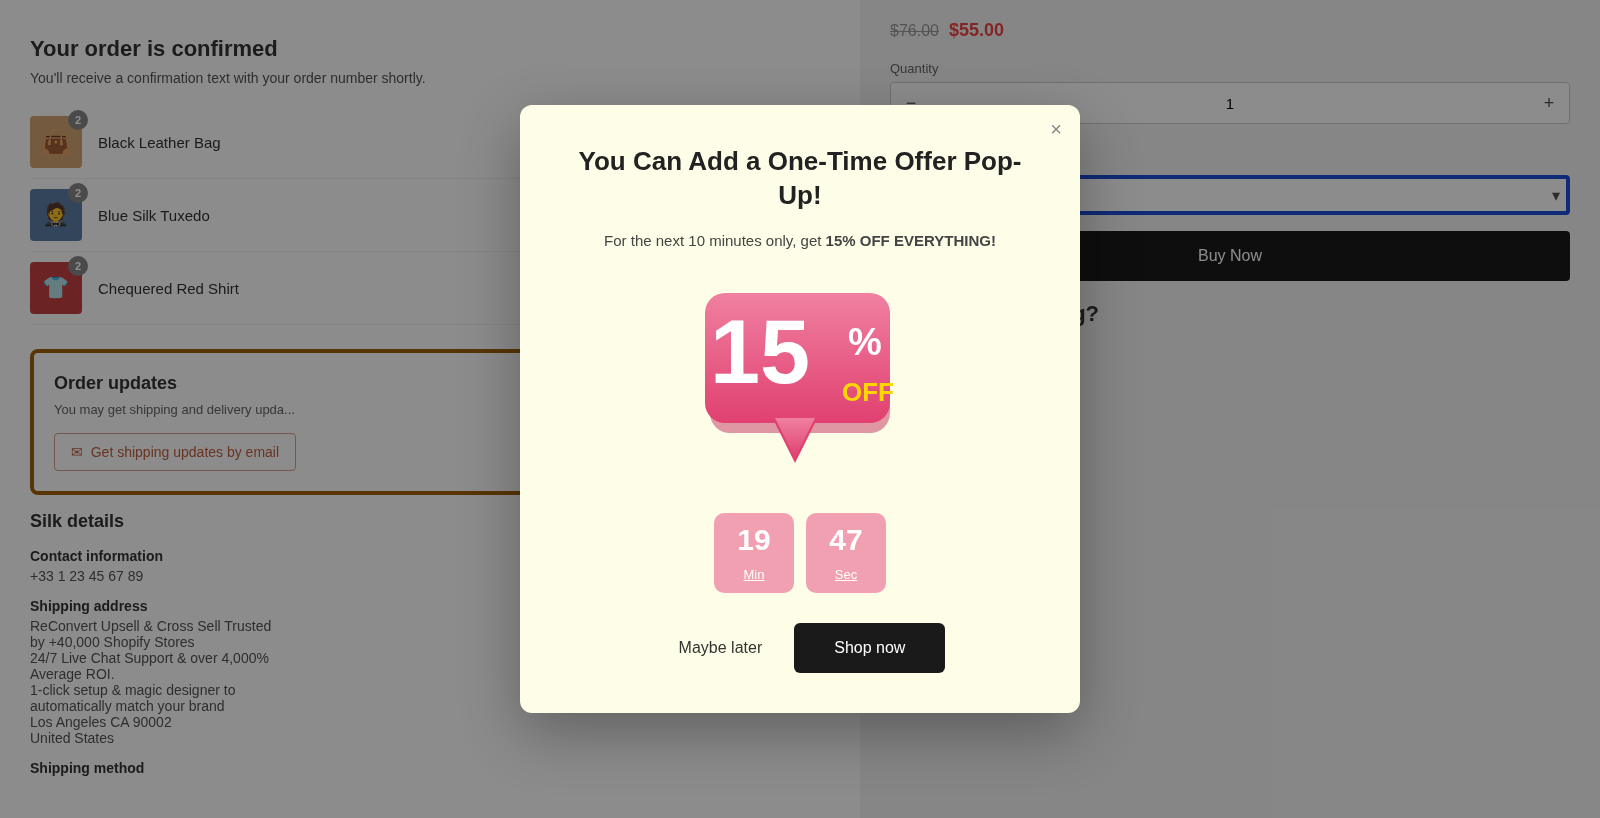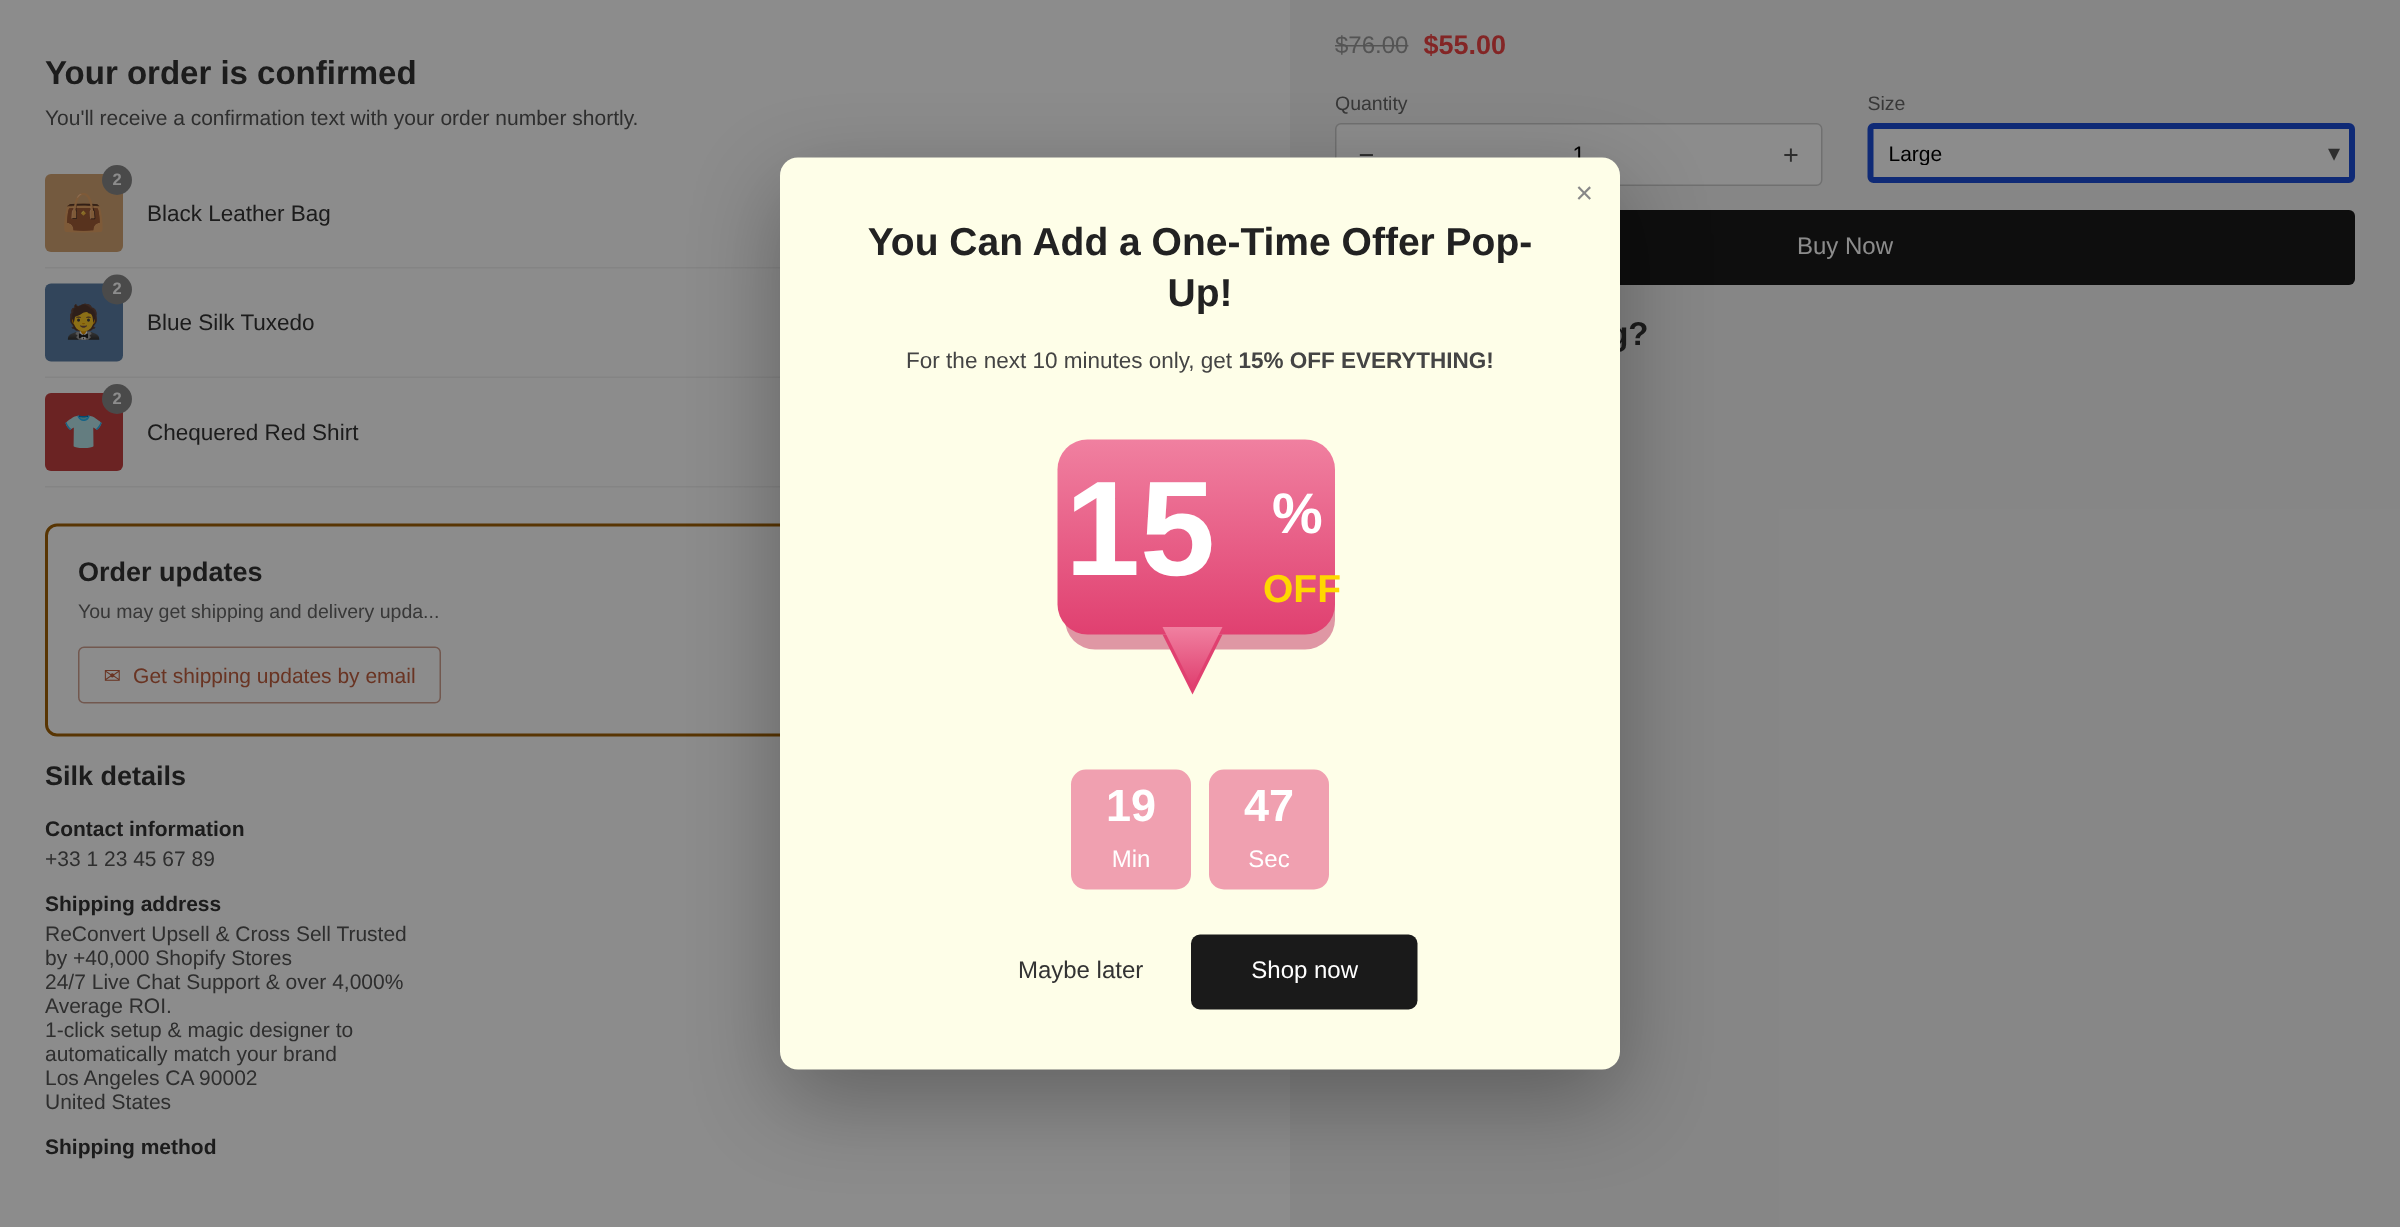--- a/index.html
+++ b/index.html
@@ -87,21 +87,21 @@
 
     .item-name {
       font-size: 15px;
       color: #333;
       font-weight: 400;
     }
 
     
     .section-box {
       background: #fff;
-      border: 2px solid #a16207;
+      border: 4px solid #a16207;
       border-radius: 8px;
       padding: 20px;
       margin-bottom: 16px;
     }
 
     .section-title {
       font-size: 18px;
       font-weight: 600;
       color: #333;
       margin-bottom: 8px;
@@ -183,20 +183,21 @@
     .price-new {
       font-size: 18px;
       color: #e44;
       font-weight: 600;
     }
 
     .qty-size-row {
       display: flex;
       gap: 30px;
       margin-bottom: 16px;
+      flex-direction: column;
     }
 
     .qty-col, .size-col {
       flex: 1;
     }
 
     .col-label {
       font-size: 13px;
       color: #666;
       margin-bottom: 6px;
@@ -366,23 +367,24 @@
       text-align: center;
     }
 
     .timer-num {
       font-size: 30px;
       font-weight: 700;
       line-height: 1;
     }
 
     .timer-label {
-      font-size: 16px;
+      font-size: 13px;
       font-weight: 500;
       margin-top: 12px;
+      text-decoration: underline;
     }
 
     
     .modal-btns {
       display: flex;
       justify-content: center;
       gap: 8px;
       align-items: center;
     }
 

